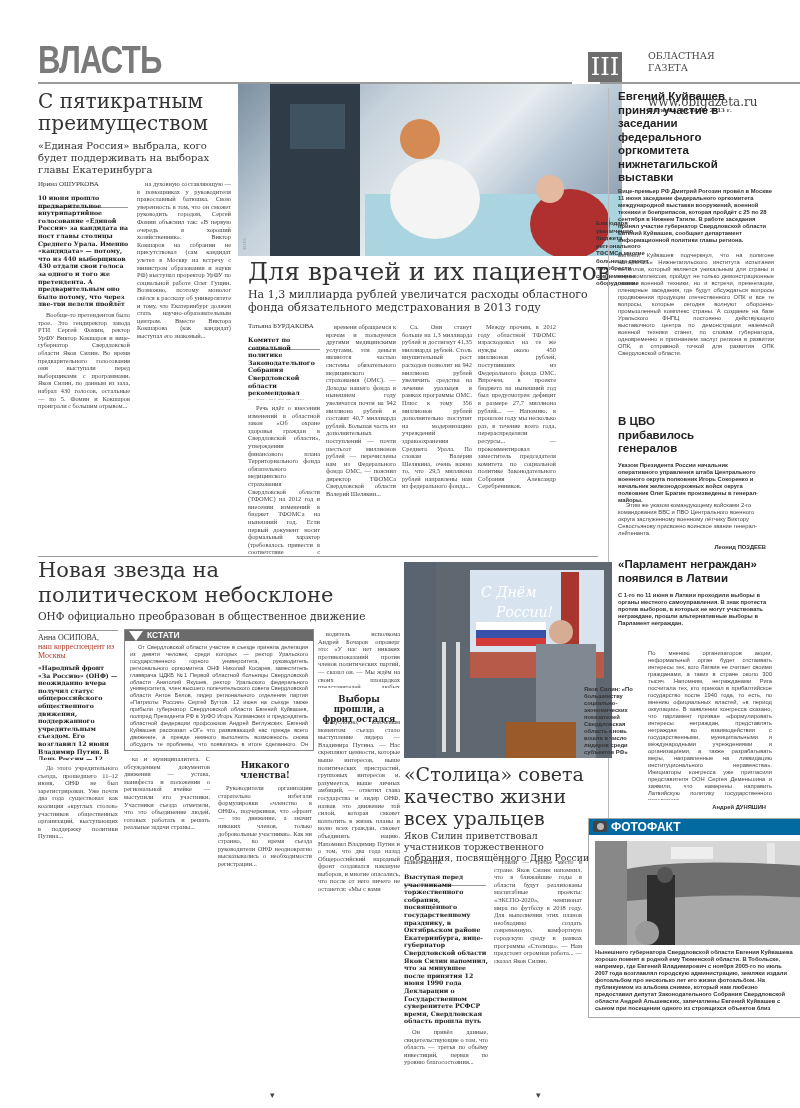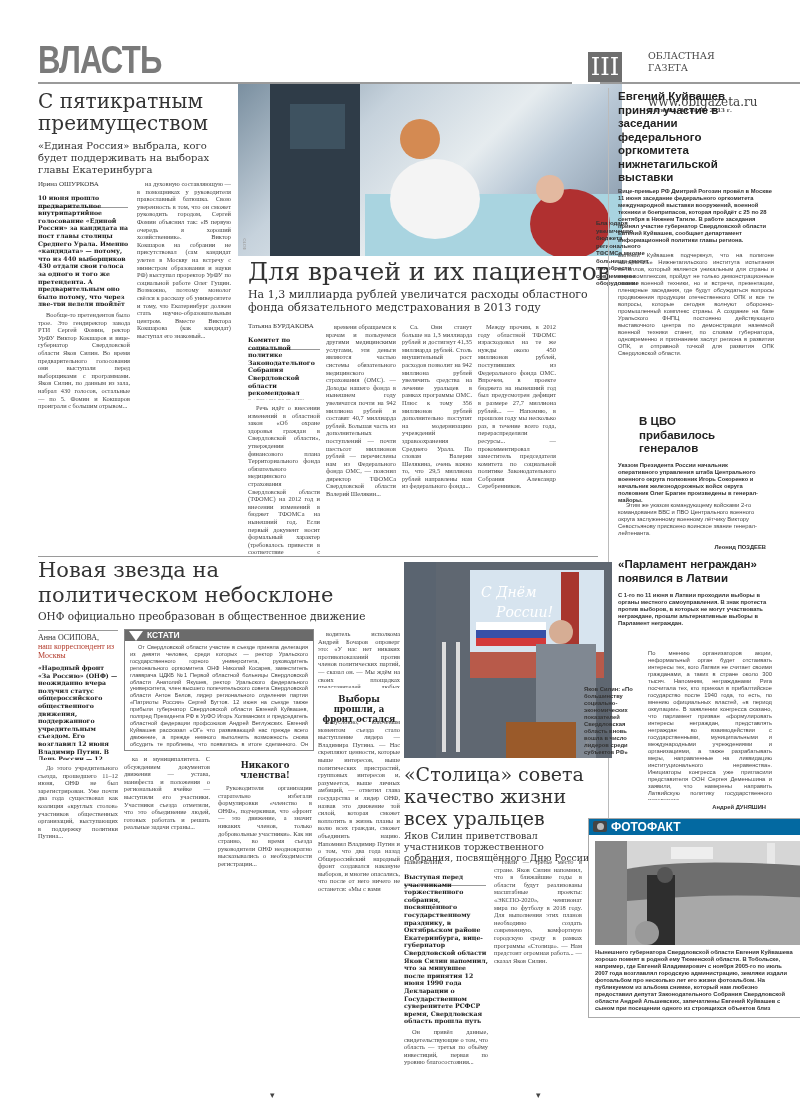--- a/index.html
+++ b/index.html
@@ -84,21 +84,21 @@
 
 <div>
   <div class="abs sansbold" style="left:618px;top:90px;width:120px;font-size:11.5px;line-height:13.5px;color:#222;">Евгений Куйвашев принял участие в заседании федерального оргкомитета нижнетагильской выставки</div>
   <div class="abs sansbold" style="left:618px;top:188px;width:156px;font-size:5.8px;line-height:7px;color:#333;">Вице-премьер РФ Дмитрий Рогозин провёл в Москве 11 июня заседание федерального оргкомитета международной выставки вооружений, военной техники и боеприпасов, которая пройдёт с 25 по 28 сентября в Нижнем Тагиле. В работе заседания принял участие губернатор Свердловской области Евгений Куйвашев, сообщает департамент информационной политики главы региона.</div>
   <div class="abs sans" style="left:618px;top:252px;width:156px;height:155px;overflow:hidden;font-size:5.8px;line-height:7px;color:#444;text-align:justify;">
     <span>Евгений Куйвашев подчеркнул, что на полигоне «Старатель» Нижнетагильского института испытания металлов, который является уникальным для страны и мира комплексом, пройдут не только демонстрационные показы военной техники, но и встречи, презентации, пленарные заседания, где будут обсуждаться вопросы продвижения продукции отечественного ОПК и все те вопросы, которые сегодня волнуют оборонно-промышленный комплекс страны. А создание на базе Уральского ФНПЦ постоянно действующего выставочного центра по демонстрации наземной военной техники станет, по словам губернатора, одновременно и признанием заслуг региона в развитии ОПК, и отправной точкой для развития ОПК Свердловской области.</span>
   </div>
 </div>
 
 <div>
-  <div class="abs sansbold" style="left:618px;top:415px;width:100px;font-size:11.5px;line-height:13.5px;color:#222;margin-left:21px;">В ЦВО прибавилось генералов</div>
+  <div class="abs sansbold" style="left:618px;top:415px;width:100px;font-size:11.5px;line-height:13.5px;color:#222;">В ЦВО прибавилось генералов</div>
   <div class="abs sansbold" style="left:618px;top:462px;width:148px;font-size:5.8px;line-height:7px;color:#333;">Указом Президента России начальник оперативного управления штаба Центрального военного округа полковник Игорь Сокоренко и начальник железнодорожных войск округа полковник Олег Брагин произведены в генерал-майоры.</div>
   <div class="abs sans" style="left:618px;top:502px;width:148px;font-size:5.8px;line-height:7px;color:#444;text-indent:8px;">Этим же указом командующему войсками 2-го командования ВВС и ПВО Центрального военного округа заслуженному военному лётчику Виктору Севостьянову присвоено воинское звание генерал-лейтенанта.</div>
   <div class="abs sansbold" style="left:700px;top:544px;width:66px;text-align:right;font-size:5.8px;color:#333;">Леонид ПОЗДЕЕВ</div>
 </div>
 
 <div>
   <div class="abs sansbold" style="left:618px;top:558px;width:150px;font-size:11.5px;line-height:13.5px;color:#222;">«Парламент неграждан» появился в Латвии</div>
   <div class="abs sansbold" style="left:618px;top:592px;width:152px;height:56px;overflow:hidden;font-size:5.8px;line-height:7px;color:#333;">С 1-го по 11 июня в Латвии проходили выборы в органы местного самоуправления. В знак протеста против выборов, в которых не могут участвовать неграждане, прошли альтернативные выборы в Парламент неграждан.</div>
   <div class="abs sans" style="left:648px;top:650px;width:124px;height:150px;overflow:hidden;font-size:5.8px;line-height:7px;color:#444;text-align:justify;">
     <span>По мнению организаторов акции, неформальный орган будет отстаивать интересы тех, кого Латвия не считает своими гражданами, а таких в стране около 300 тысяч. Напомним, негражданами Рига посчитала тех, кто приехал в прибалтийское государство после 1940 года, то есть, по мнению официальных властей, «в период оккупации». В заявлении конгресса сказано, что парламент призван «формулировать интересы неграждан, представлять неграждан во взаимодействии с государственными, муниципальными и международными учреждениями и организациями, а также разрабатывать меры, направленные на ликвидацию институционального неравенства». Инициаторы конгресса уже пригласили представителя ООН Сергея Деменьшина и заявили, что намерены направить Латвийскую политику государственного переворота.</span>

